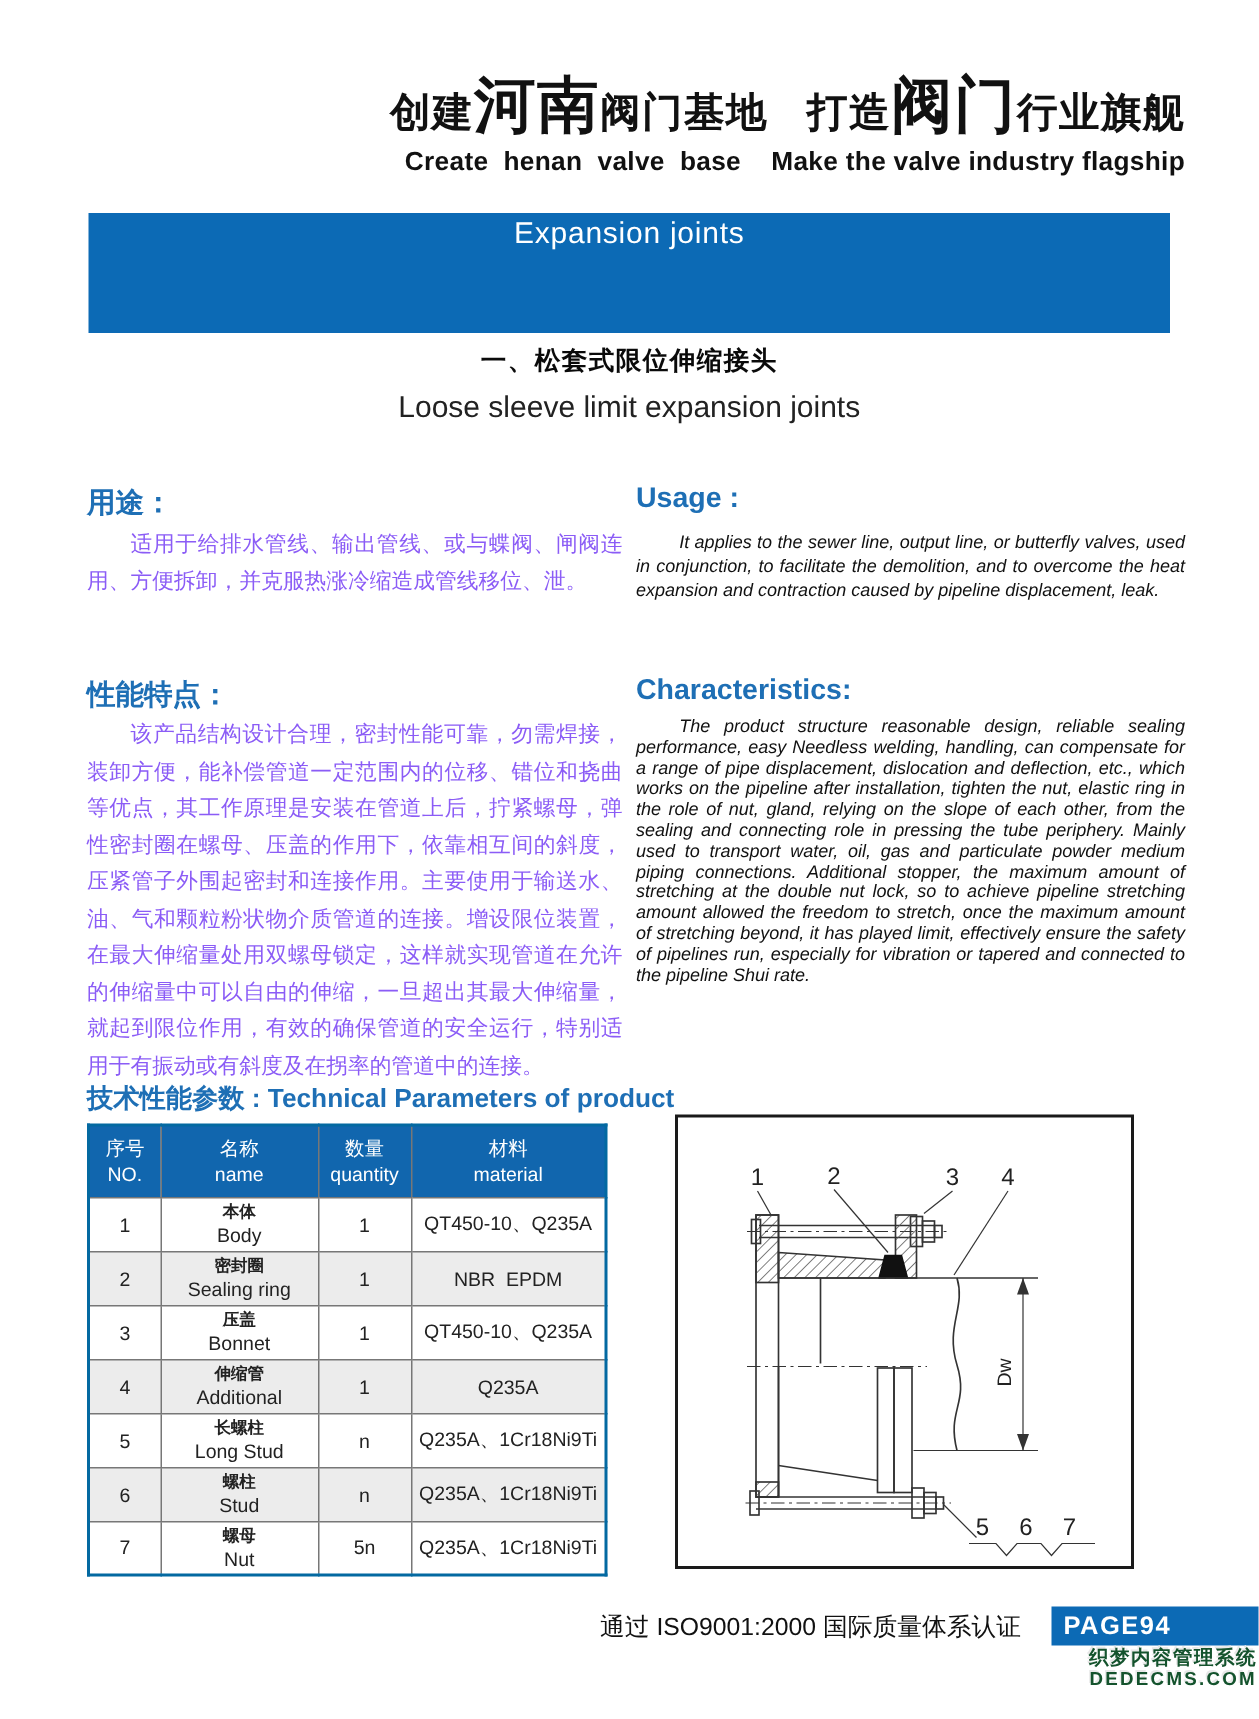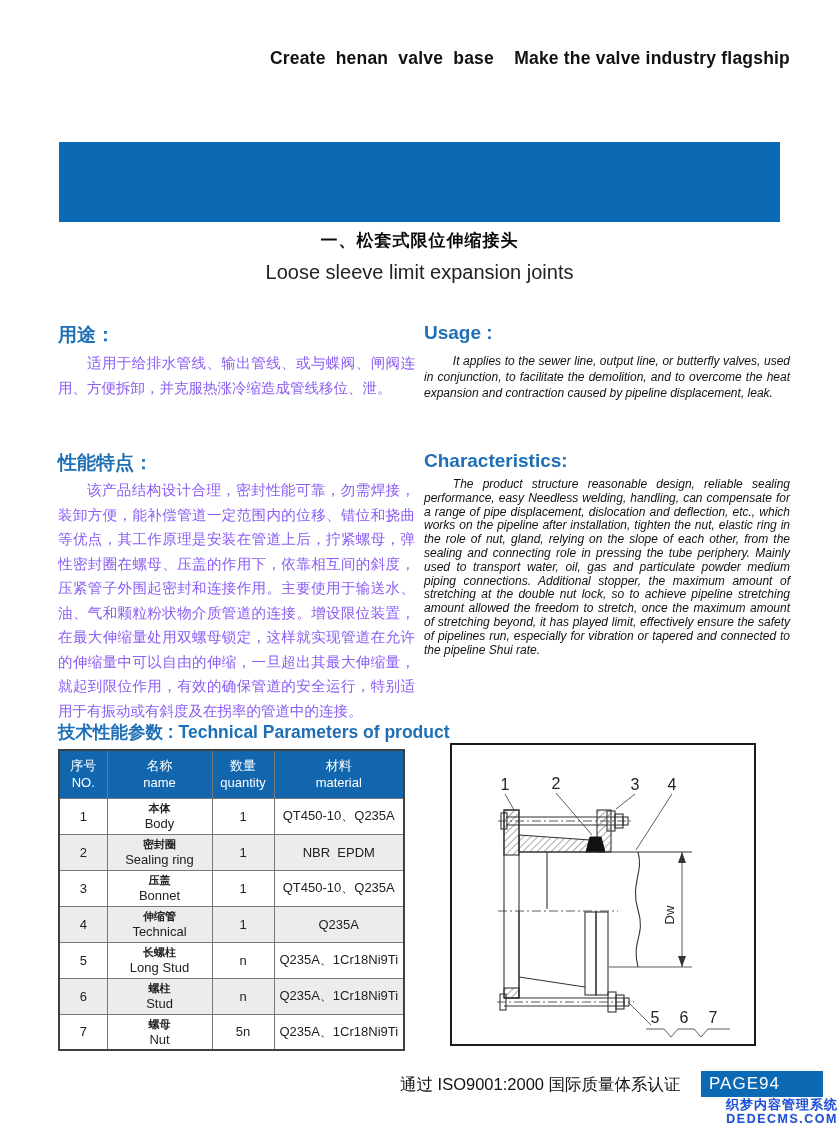--- a/index.html
+++ b/index.html
@@ -32,58 +32,60 @@
   #usage-zh-b { left:58px; top:351px; width:357px; }
   #usage-en-h { left:424px; top:322px; }
   #usage-en-b { left:424px; top:353px; width:366px; line-height:16px; }
   #char-zh-h  { left:58px; top:450px; }
   #char-zh-b  { left:58px; top:478px; width:357px; }
   #char-en-h  { left:424px; top:450px; }
   #char-en-b  { left:424px; top:478px; width:366px; line-height:13.8px; }
   
   #params-title { left:58px; top:720px; font-size:17.5px; }
   table.params { position:absolute; left:58px; top:749px; width:345px;
-                 border-collapse:collapse; border:2px solid #404040; table-layout:fixed;padding-left:23px; }
+                 border-collapse:collapse; border:2px solid #0369a1; table-layout:fixed;padding-left:23px; }
   .params th, .params td { border:1px solid #777; text-align:center; vertical-align:middle; }
   .params thead th { background:var(--table-header-blue,#1166ae); color:#fff;
                      font-weight:400; height:48px; font-size:13px; line-height:17px; }
   .params td { height:36px; font-size:13px; color:#222; }
   .params tbody tr:nth-child(even) td { background:var(--row-alt,#ececec); }
   .cell-zh { font-weight:700; font-size:11px; line-height:15px; }
   .cell-en { font-size:13px; line-height:15px; }
   .mat { white-space:pre; }
   
   .diagram-box { position:absolute; left:450px; top:743px; width:306px; height:303px;
                  border:2px solid #1a1a1a; background:#fff; }
   .diagram-box svg { display:block; }
   .dwg { stroke:#333; stroke-width:1.1; fill:none; }
   .dwg-thin { stroke:#333; stroke-width:0.8; fill:none; }
   .dwg-cl { stroke:#333; stroke-width:0.8; fill:none; stroke-dasharray:9 3 2 3; }
   .dwg-num { font-family:"Liberation Sans",sans-serif; font-size:16px; fill:#222; }
   .dwg-dim { font-family:"Liberation Sans",sans-serif; font-size:13px; fill:#222; }
   
   .cert { position:absolute; left:400px; top:1074px; width:293px; 
           font-size:16.5px; color:#111; }
-  .page-badge { position:absolute; left:701px; top:1071px; width:122px; height:26px;
-                background:var(--page-badge-blue,#0c6ab5); color:#fff; font-size:17px; font-weight:400;
+  .page-badge { position:absolute; left:701px; top:1071px; width:138px; height:26px;
+                background:var(--page-badge-blue,#0c6ab5); color:#fff; font-size:17px; font-weight:700;
                 line-height:26px; padding-left:8px; letter-spacing:1px; }
   .watermark { position:absolute; right:1px; top:1097px; text-align:right;
-               color:#1d4ed8; font-weight:700; letter-spacing:1px;
+               color:#14532d; font-weight:700; letter-spacing:1px;
                text-shadow:1px 1px 0 #fff, -1px -1px 0 #e8e8e8; }
   .watermark .w1 { font-size:13px; line-height:15px; }
   .watermark .w2 { font-size:12.5px; line-height:14px; letter-spacing:1.5px;padding-left:40px; }
 </style>
 </head>
 <body>
 
 <div class="hdr">
+  <div class="hdr-zh"><span>创建</span><span class="big">河南</span><span>阀门基地</span><span class="gap"></span><span>打造</span><span class="big">阀门</span><span>行业旗舰</span></div>
   <div class="hdr-en">Create  henan  valve  base    Make the valve industry flagship</div>
 </div>
 
 <div class="banner">
+  <div class="banner-en">Expansion joints</div>
 </div>
 
 <div class="sec-zh">一、松套式限位伸缩接头</div>
 <div class="sec-en">Loose sleeve limit expansion joints</div>
 
 <div class="h-blue" id="usage-zh-h">用途：</div>
 <div class="zh-body" id="usage-zh-b">适用于给排水管线、输出管线、或与蝶阀、闸阀连用、方便拆卸，并克服热涨冷缩造成管线移位、泄。</div>
 <div class="h-blue" id="usage-en-h">Usage :</div>
 <div class="en-body" id="usage-en-b">It applies to the sewer line, output line, or butterfly valves, used in conjunction, to facilitate the demolition, and to overcome the heat expansion and contraction caused by pipeline displacement, leak.</div>
 
@@ -146,21 +148,21 @@
           <div class="cell-zh">压盖</div>
           <div class="cell-en">Bonnet</div>
         </td>
       <td>1</td>
       <td class="mat">QT450-10、Q235A</td>
     </tr>
     <tr>
       <td>4</td>
       <td>
           <div class="cell-zh">伸缩管</div>
-          <div class="cell-en">Technical</div>
+          <div class="cell-en">Additional</div>
         </td>
       <td>1</td>
       <td class="mat">Q235A</td>
     </tr>
     <tr>
       <td>5</td>
       <td>
           <div class="cell-zh">长螺柱</div>
           <div class="cell-en">Long Stud</div>
         </td>

